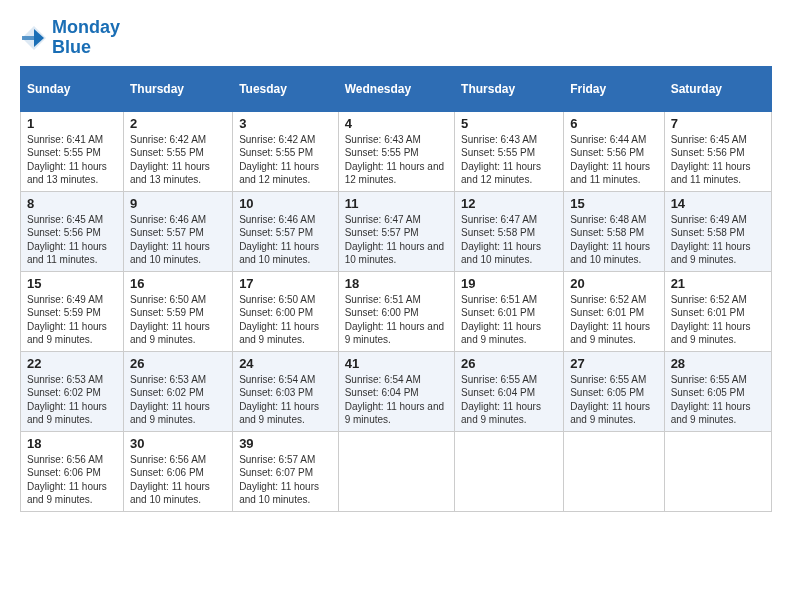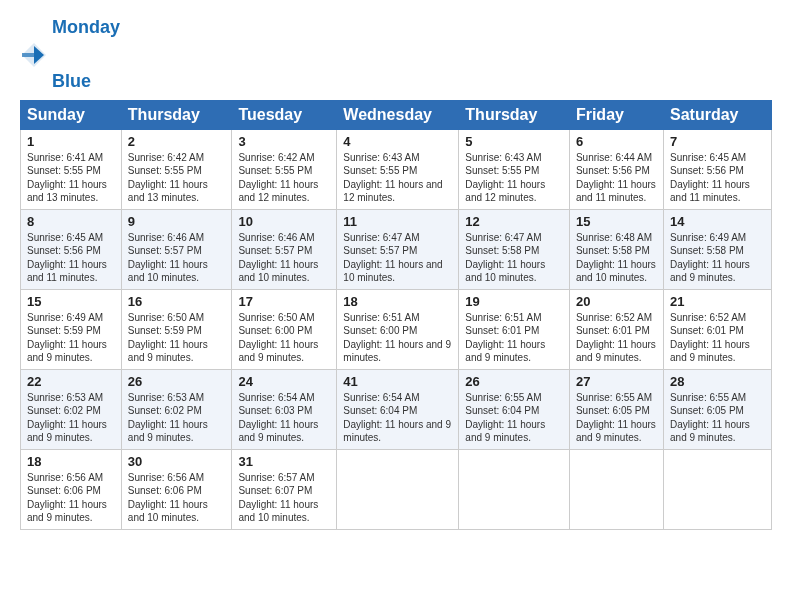--- a/index.html
+++ b/index.html
@@ -53,22 +53,22 @@
       color: #444;
     }
     table {
       width: 100%;
       border-collapse: collapse;
       font-size: 10px;
     }
     thead tr th {
       background-color: #2e6db4;
       color: #fff;
-      padding: 5px 6px;
-      font-size: 16px;
+      padding: 15px 6px;
+      font-size: 12px;
       font-weight: bold;
       text-align: left;
       border: 1px solid #2e6db4;
     }
     tbody tr td {
       border: 1px solid #ccc;
       padding: 4px 6px;
       vertical-align: top;
       background: #fff;
       min-height: 70px;
@@ -99,21 +99,21 @@
 <div class="page">
   <div class="header">
     <div class="logo">
       <svg class="logo-icon" viewBox="0 0 28 28">
         <polygon points="14,2 26,14 14,26 2,14" fill="#1a6eb5" opacity="0.15"></polygon>
         <polygon points="14,5 24,14 14,23" fill="#1a6eb5"></polygon>
         <rect x="2" y="12" width="12" height="4" fill="#1a6eb5" opacity="0.7"></rect>
       </svg>
       <div class="logo-text">
         <div><span>Monday</span></div>
-        <div style="color:#1a6eb5;margin-top:34px;">Blue</div>
+        <div style="color:#1a6eb5;">Blue</div>
       </div>
     </div>
     <div class="title-block">
       <div class="month-title"></div>
       <div class="location"></div>
     </div>
   </div>
 
   <table>
     <thead>
@@ -190,21 +190,21 @@
           <td><span class="day-num">27</span>
 <span class="day-info">Sunrise: 6:55 AM<br>Sunset: 6:05 PM<br>Daylight: 11 hours and 9 minutes.</span></td>
           <td><span class="day-num">28</span>
 <span class="day-info">Sunrise: 6:55 AM<br>Sunset: 6:05 PM<br>Daylight: 11 hours and 9 minutes.</span></td>
         </tr>
         <tr>
           <td><span class="day-num">18</span>
 <span class="day-info">Sunrise: 6:56 AM<br>Sunset: 6:06 PM<br>Daylight: 11 hours and 9 minutes.</span></td>
           <td><span class="day-num">30</span>
 <span class="day-info">Sunrise: 6:56 AM<br>Sunset: 6:06 PM<br>Daylight: 11 hours and 10 minutes.</span></td>
-          <td><span class="day-num">31</span>
+          <td><span class="day-num">39</span>
 <span class="day-info">Sunrise: 6:57 AM<br>Sunset: 6:07 PM<br>Daylight: 11 hours and 10 minutes.</span></td>
           <td class="empty-cell"></td>
           <td class="empty-cell"></td>
           <td class="empty-cell"></td>
           <td class="empty-cell"></td>
         </tr>
       </tbody>
   </table>
 </div>
 

